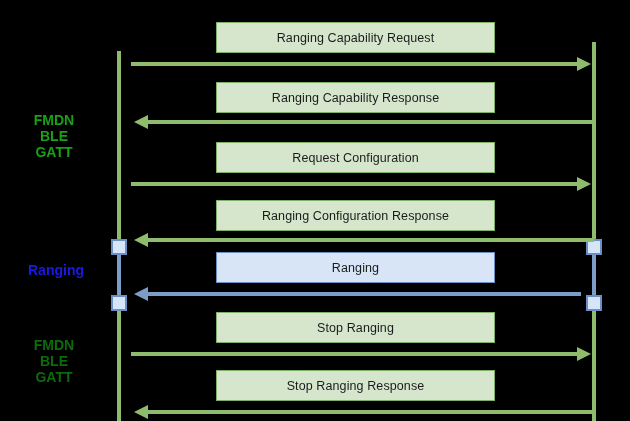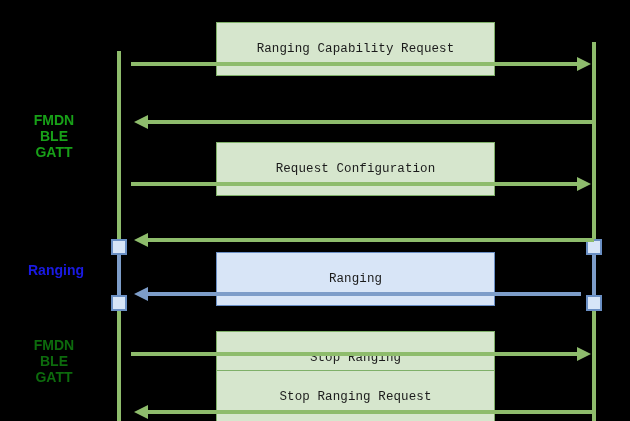--- a/index.html
+++ b/index.html
@@ -36,29 +36,28 @@
     background: #d7e5f8;
     border: 2px solid #6a8fc4;
     box-sizing: border-box;
   }
 
   
   .msg-box {
     position: absolute;
     left: 216px;
     width: 279px;
-    height: 54px;
+    height: 31px;
     box-sizing: border-box;
     display: flex;
     align-items: center;
     justify-content: center;
     font-size: 12.5px;
     color: #1b1b1b;
     letter-spacing: .1px;
-    font-family: Liberation Mono, monospace;
   }
   .msg-box.green {
     background: #d6e6cd;
     border: 1px solid #7fb069;
   }
   .msg-box.blue {
     background: #d8e5f7;
     border: 1px solid #6a8fc4;
   }
 
@@ -138,47 +137,49 @@
   <div class="phase-label dark-green" style="left:18px; top:337px; width:72px;">FMDN
 BLE
 GATT</div>
 
   <div class="msg-box green" style="top:22px;">Ranging Capability Request</div>
   <div class="arrow green to-right" style="left:131px; top:62px; width:447px;">
     <div class="shaft"></div>
     <div class="head"></div>
   </div>
 
+  <div class="msg-box green" style="top:82px;">Ranging Capability Response</div>
   <div class="arrow green to-left" style="left:147px; top:120px; width:447px;">
     <div class="shaft"></div>
     <div class="head"></div>
   </div>
 
   <div class="msg-box green" style="top:142px;">Request Configuration</div>
   <div class="arrow green to-right" style="left:131px; top:182px; width:447px;">
     <div class="shaft"></div>
     <div class="head"></div>
   </div>
 
+  <div class="msg-box green" style="top:200px;">Ranging Configuration Response</div>
   <div class="arrow green to-left" style="left:147px; top:238px; width:447px;">
     <div class="shaft"></div>
     <div class="head"></div>
   </div>
 
   <div class="msg-box blue" style="top:252px;">Ranging</div>
   <div class="arrow blue to-left" style="left:147px; top:292px; width:434px;">
     <div class="shaft"></div>
     <div class="head"></div>
   </div>
 
-  <div class="msg-box green" style="top:312px;margin-top:19px;">Stop Ranging</div>
+  <div class="msg-box green" style="top:312px;">Stop Ranging</div>
   <div class="arrow green to-right" style="left:131px; top:352px; width:447px;">
     <div class="shaft"></div>
     <div class="head"></div>
   </div>
 
-  <div class="msg-box green" style="top:370px;">Stop Ranging Request</div>
+  <div class="msg-box green" style="top:370px;">Stop Ranging Response</div>
   <div class="arrow green to-left" style="left:147px; top:410px; width:447px;">
     <div class="shaft"></div>
     <div class="head"></div>
   </div>
 
 </div>
 
 </body></html>

